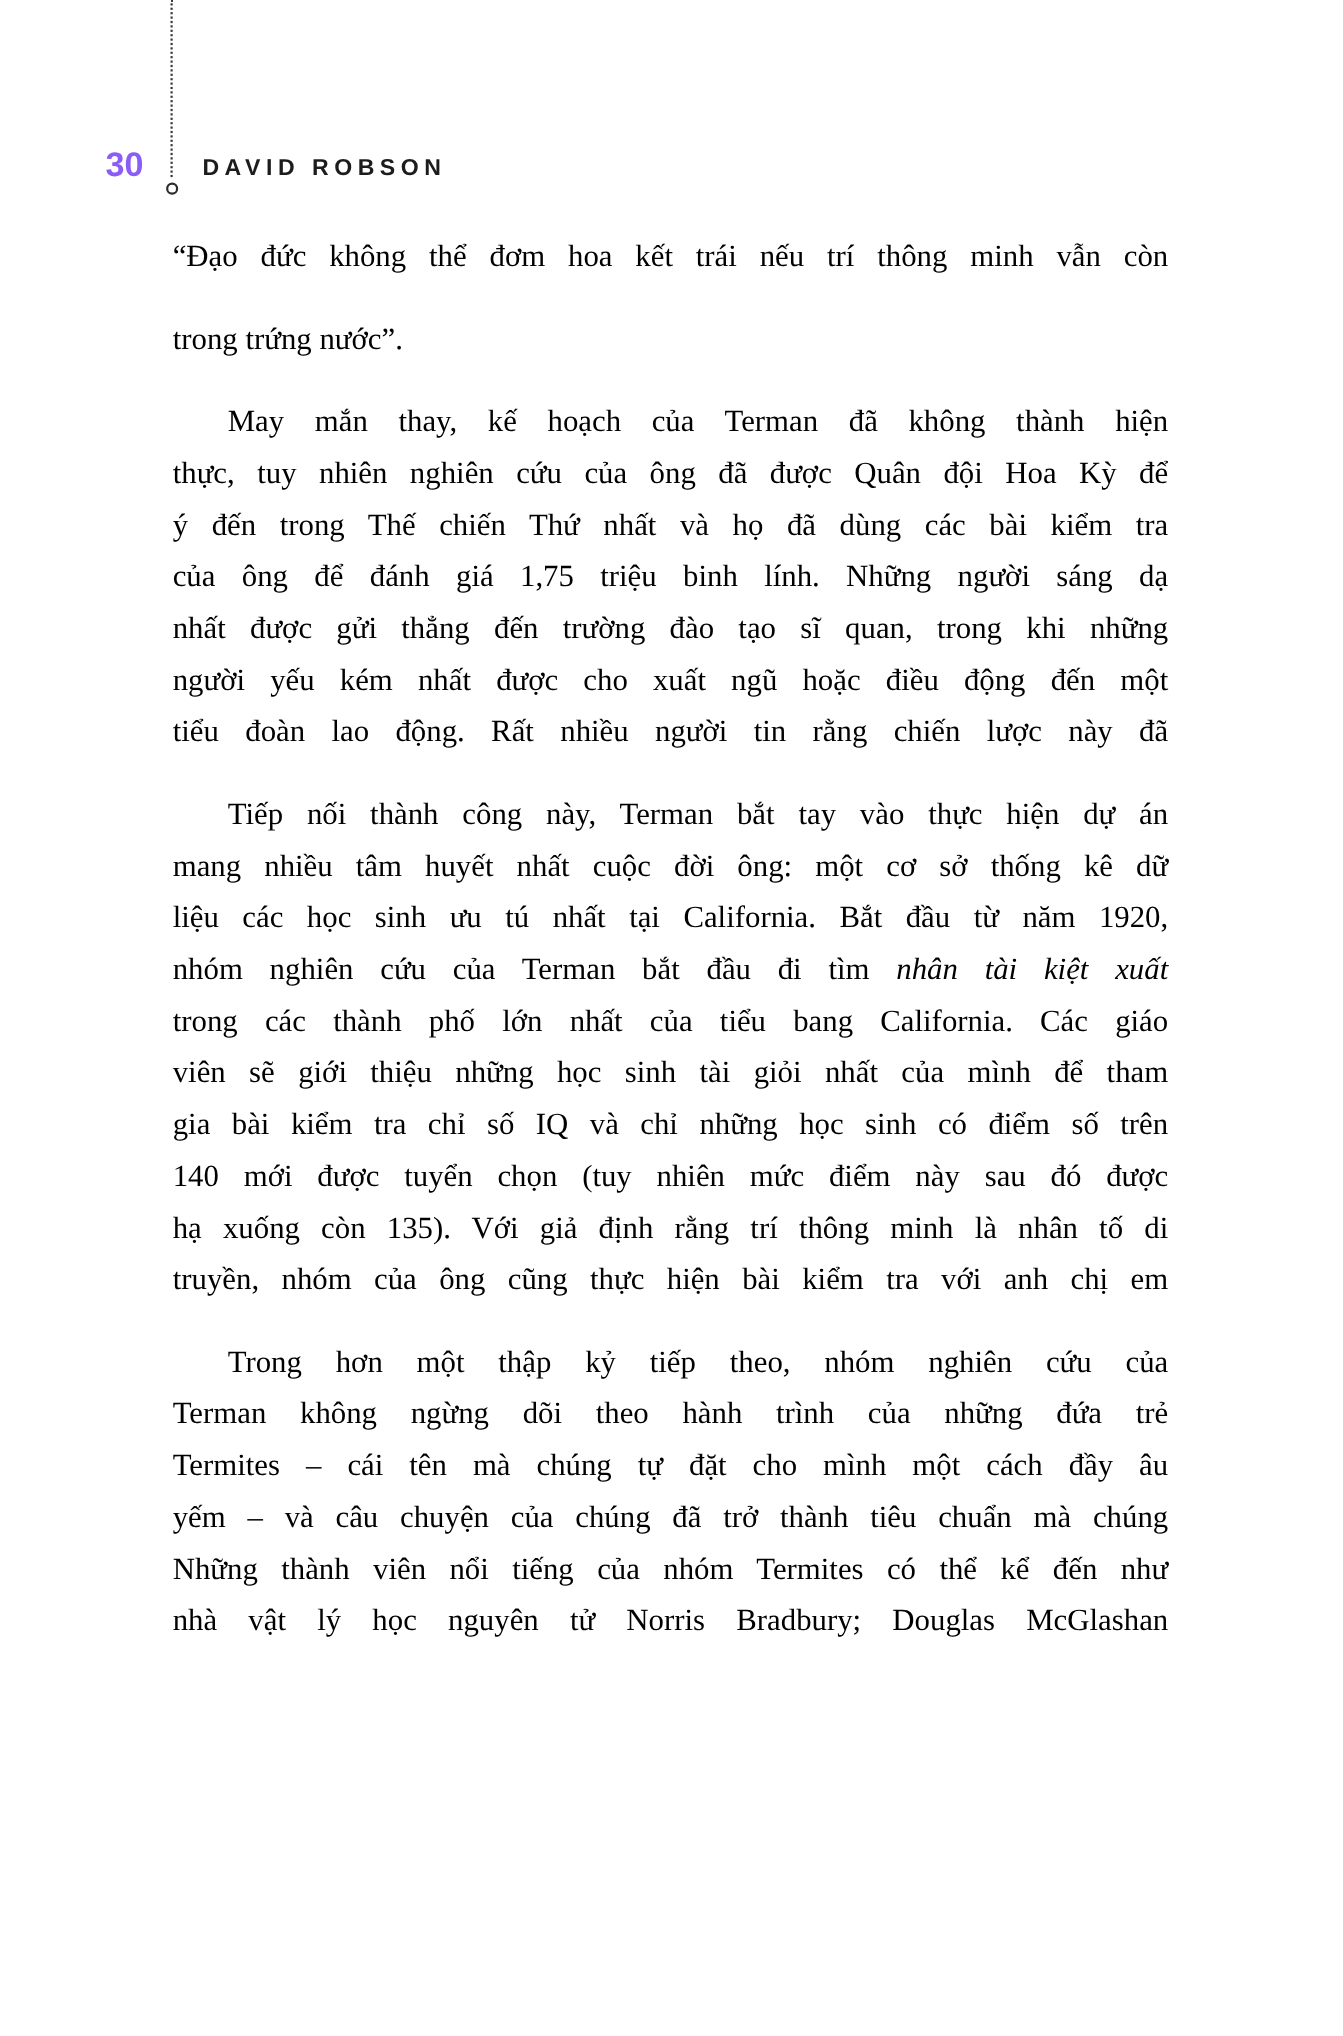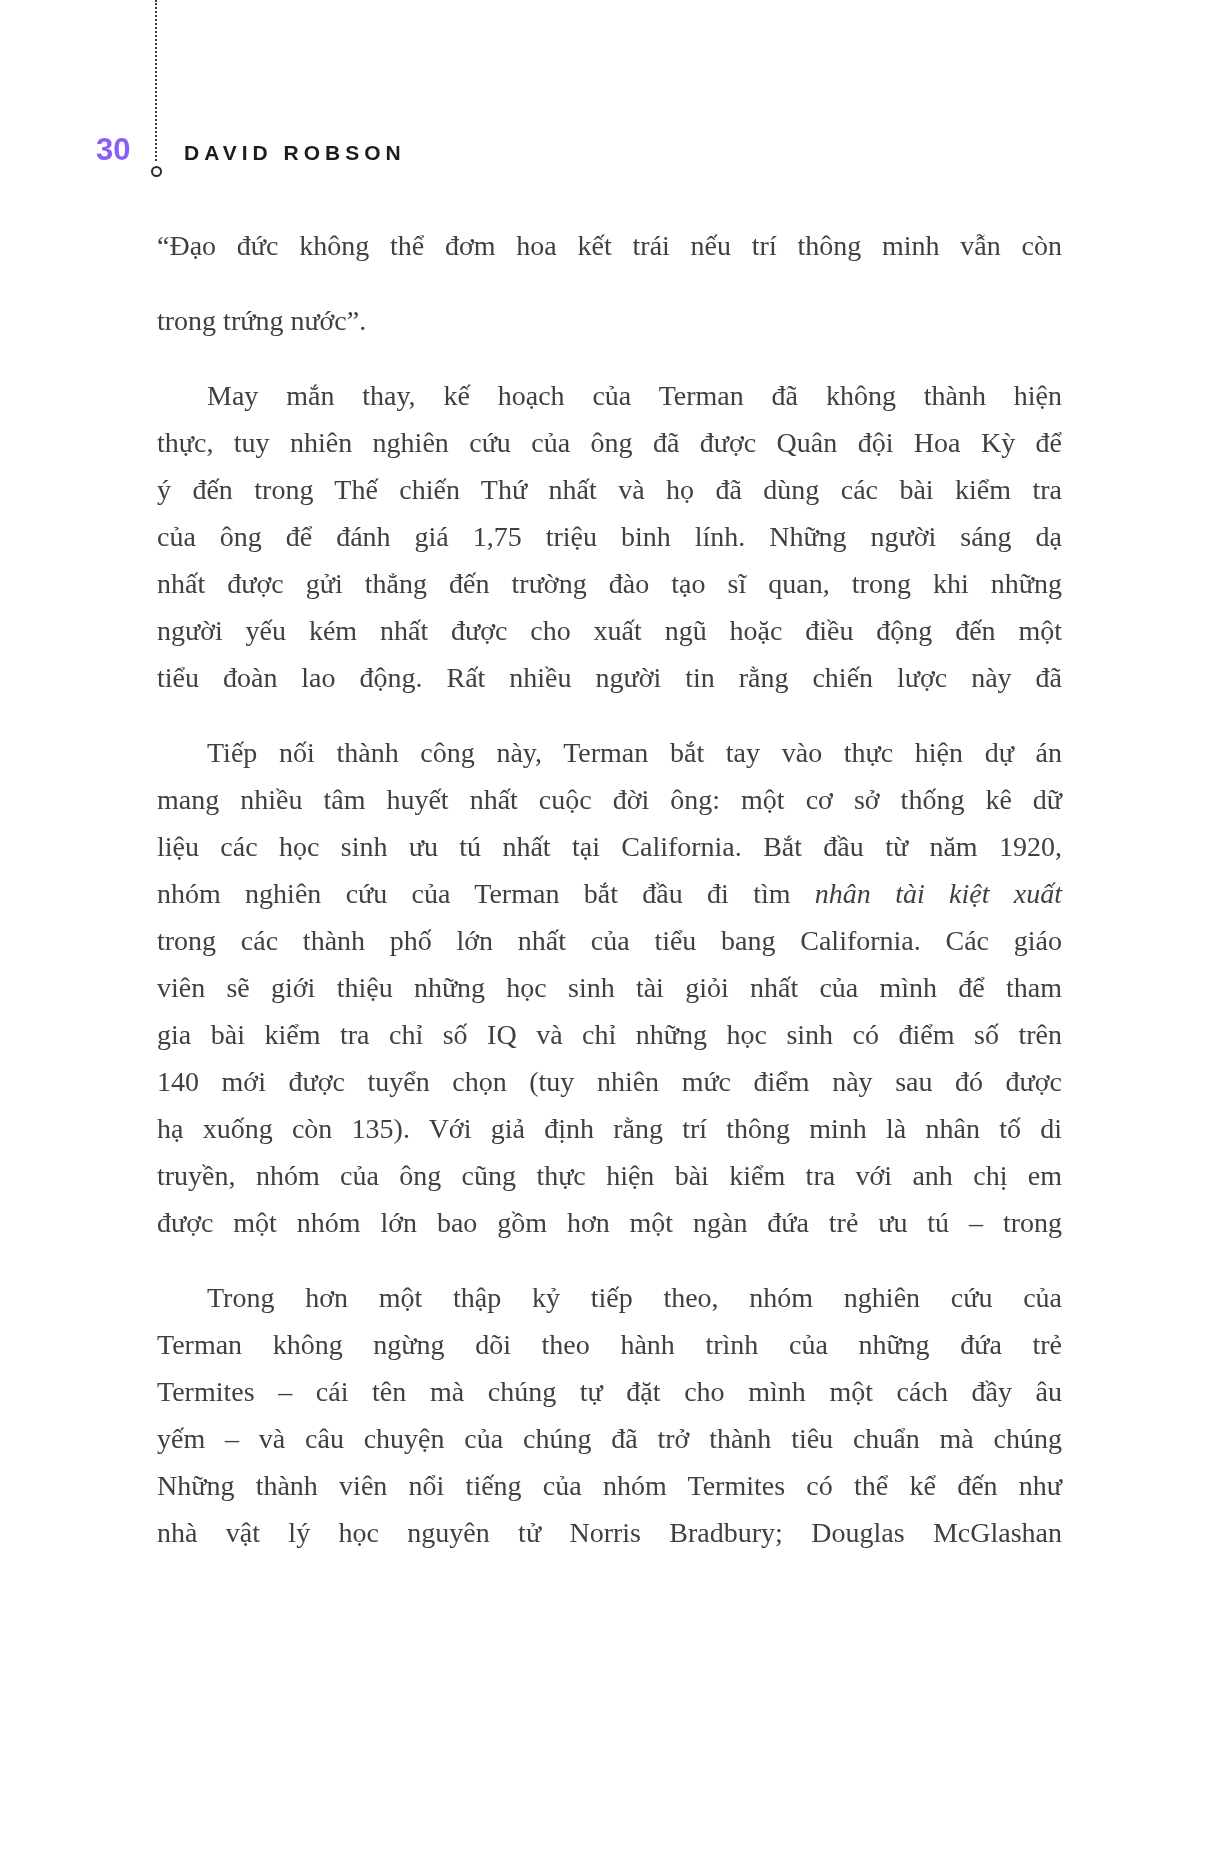--- a/index.html
+++ b/index.html
@@ -50,27 +50,27 @@
     font-family: "Liberation Sans", sans-serif;
     font-weight: 700;
     font-size: 21px;
     line-height: 24px;
     letter-spacing: 5px;
     color: #1c1c1c;
   }
   
   .content {
     position: absolute;
-    top: 222px;
+    top: 210px;
     left: 157px;
     width: 905px;
     font-family: "Liberation Serif", "DejaVu Serif", serif;
     font-size: 28px;
     line-height: 47px;
-    color: #404040;
+    color: #000000;
   }
   .para { margin: 0 0 28px 0; }
   .para:last-child { margin-bottom: 0; }
   .line {
     text-align: justify;
     text-align-last: justify;
     -moz-text-align-last: justify;
     white-space: normal;
   }
   .line.last {
@@ -107,21 +107,20 @@
       <div class="line indent"><span>Tiếp nối thành công này, Terman bắt tay vào thực hiện dự án</span></div>
       <div class="line"><span>mang nhiều tâm huyết nhất cuộc đời ông: một cơ sở thống kê dữ</span></div>
       <div class="line"><span>liệu các học sinh ưu tú nhất tại California. Bắt đầu từ năm 1920,</span></div>
       <div class="line"><span>nhóm nghiên cứu của Terman bắt đầu đi tìm </span><span class="it">nhân tài kiệt xuất</span></div>
       <div class="line"><span>trong các thành phố lớn nhất của tiểu bang California. Các giáo</span></div>
       <div class="line"><span>viên sẽ giới thiệu những học sinh tài giỏi nhất của mình để tham</span></div>
       <div class="line"><span>gia bài kiểm tra chỉ số IQ và chỉ những học sinh có điểm số trên</span></div>
       <div class="line"><span>140 mới được tuyển chọn (tuy nhiên mức điểm này sau đó được</span></div>
       <div class="line"><span>hạ xuống còn 135). Với giả định rằng trí thông minh là nhân tố di</span></div>
       <div class="line"><span>truyền, nhóm của ông cũng thực hiện bài kiểm tra với anh chị em</span></div>
-      <div class="line"><span>được một nhóm lớn bao gồm hơn một ngàn đứa trẻ ưu tú – trong</span></div>
     </div>
     <div class="para">
       <div class="line indent"><span>Trong hơn một thập kỷ tiếp theo, nhóm nghiên cứu của</span></div>
       <div class="line"><span>Terman không ngừng dõi theo hành trình của những đứa trẻ</span></div>
       <div class="line"><span>Termites – cái tên mà chúng tự đặt cho mình một cách đầy âu</span></div>
       <div class="line"><span>yếm – và câu chuyện của chúng đã trở thành tiêu chuẩn mà chúng</span></div>
       <div class="line"><span>Những thành viên nổi tiếng của nhóm Termites có thể kể đến như</span></div>
       <div class="line"><span>nhà vật lý học nguyên tử Norris Bradbury; Douglas McGlashan</span></div>
     </div>
   </div>

